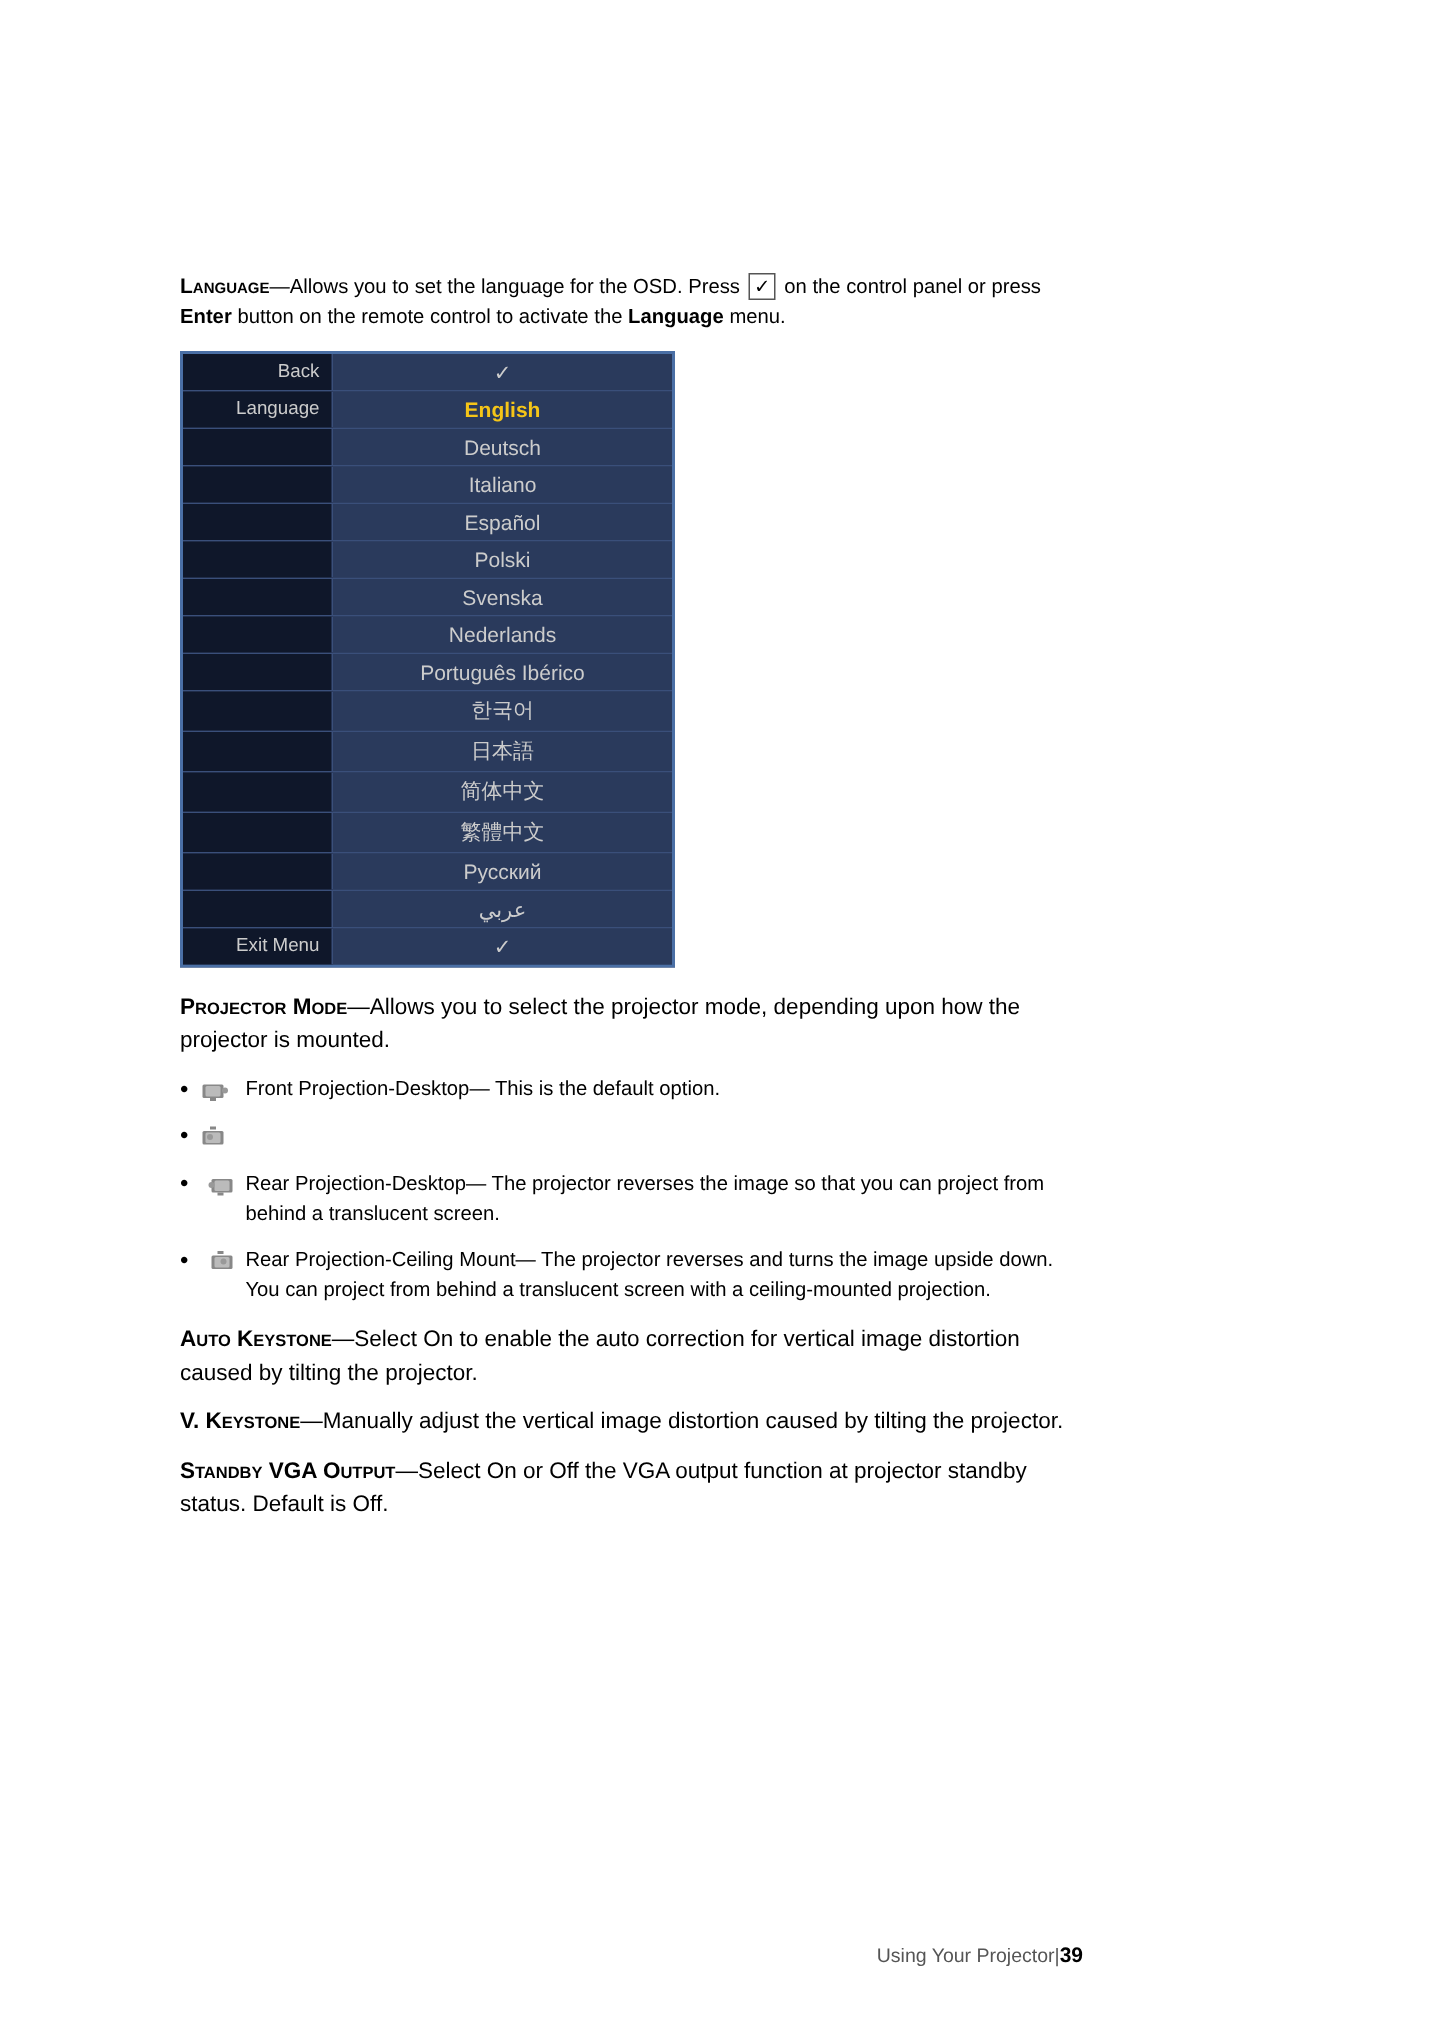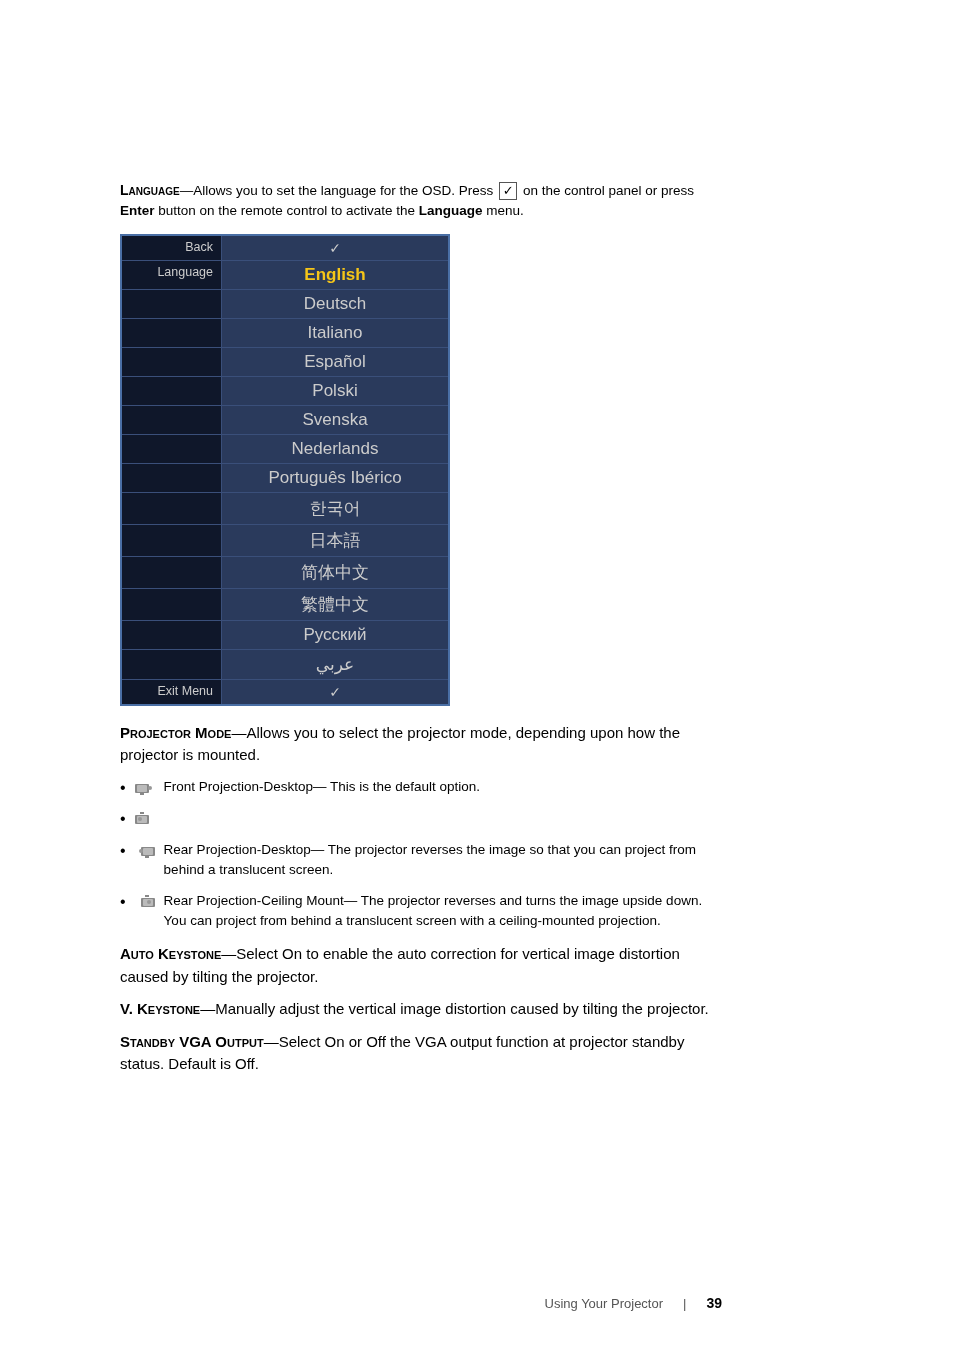--- a/index.html
+++ b/index.html
@@ -70,21 +70,21 @@
       color: #cccccc;
       font-size: 12.5px;
       border-right: 1px solid #3a4f7a;
       background: #0f172a;
     }
     .osd-right {
       flex: 1;
       padding: 4px 10px;
       text-align: center;
       color: #cccccc;
-      font-size: 17px;
+      font-size: 14px;
       background: #2a3a5c;
     }
     .osd-right.selected {
       color: #f5c518;
       font-weight: bold;
     }
     .osd-right.check {
       color: #cccccc;
       font-size: 14px;
     }
@@ -152,21 +152,20 @@
     
     .page-footer {
       position: absolute;
       bottom: 40px;
       right: 80px;
       font-family: Arial, Helvetica, sans-serif;
       font-size: 13px;
       color: #000;
       display: flex;
       align-items: center;
-      gap: 20px;
       text-align: right;
     }
     .page-footer .footer-text {
       color: #555;
     }
     .page-footer .separator {
       color: #555;
     }
     .page-footer .page-num {
       font-weight: bold;

